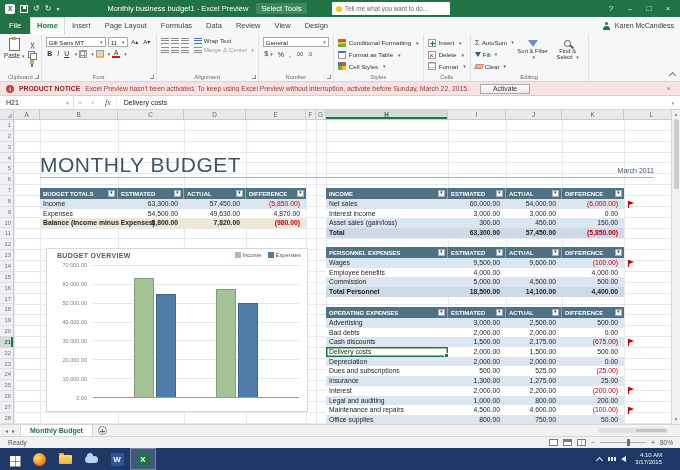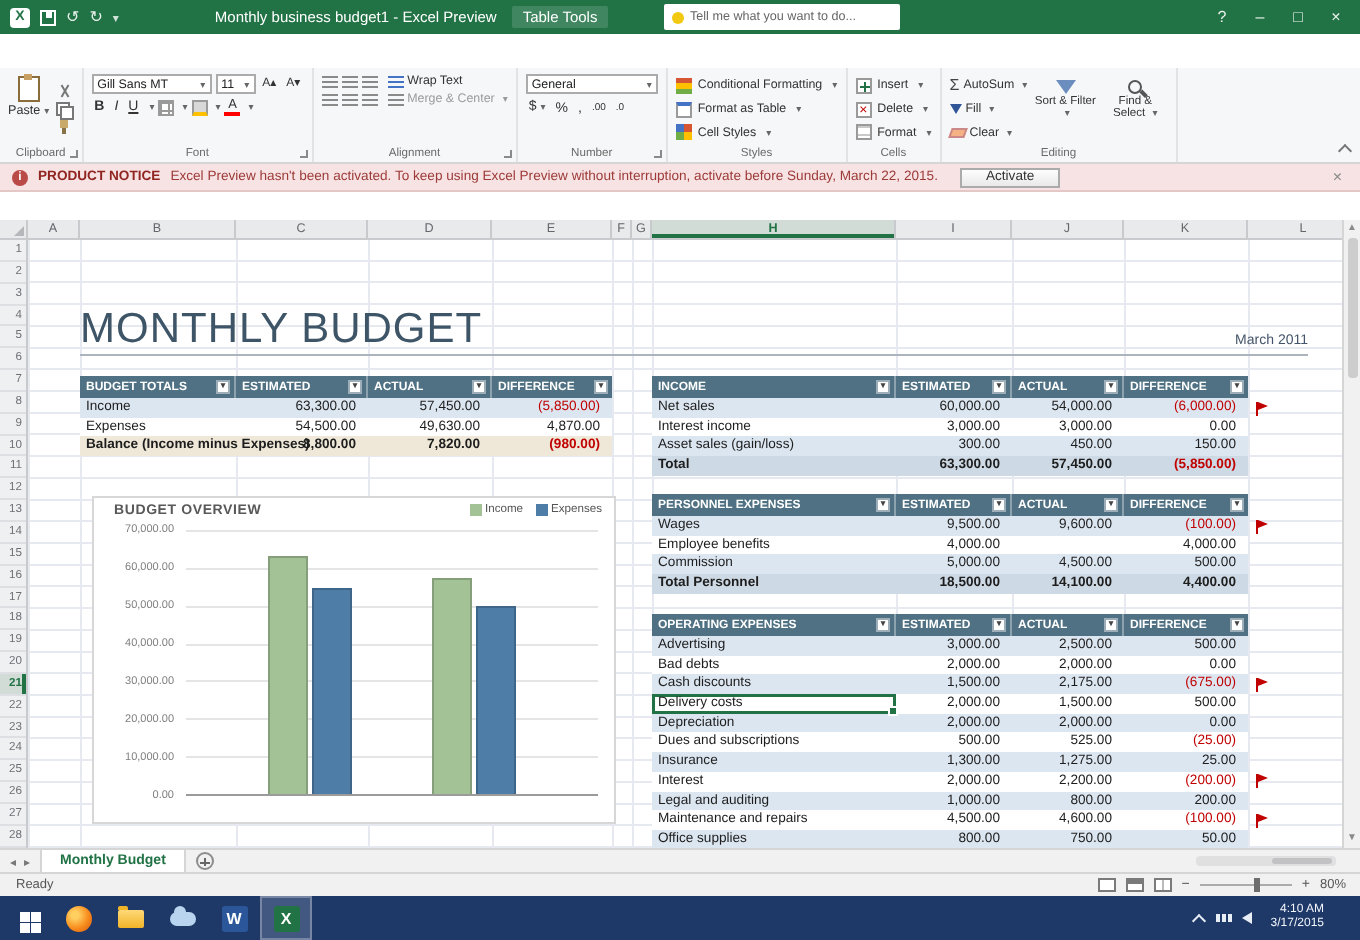--- a/index.html
+++ b/index.html
@@ -219,33 +219,50 @@
 
   <div class="titlebar">
     <div class="qat">
       <span class="app-ico">X</span>
       <span class="qat-save"></span>
       <span class="qat-glyph">↺</span>
       <span class="qat-glyph">↻</span>
       <span class="qat-drop">▾</span>
     </div>
     <div class="tb-title">Monthly business budget1 - Excel Preview</div>
-    <div class="tb-context">Table Tools</div>
+    <div class="tb-context">Select Tools</div>
     <div class="tellme">
       <span class="bulb"></span>
       <span class="tellme-text">Tell me what you want to do...</span>
     </div>
     <div class="win-ctrls">
       <span class="wbtn">?</span>
       <span class="wbtn">–</span>
       <span class="wbtn">□</span>
       <span class="wbtn">×</span>
     </div>
   </div>
 
+  <div class="tabrow">
+    <div class="ftab">File</div>
+    <div id="ribbon-tabs" style="display:flex;">
+        <div class="rtab active">Home</div>
+        <div class="rtab">Insert</div>
+        <div class="rtab">Page Layout</div>
+        <div class="rtab">Formulas</div>
+        <div class="rtab">Data</div>
+        <div class="rtab">Review</div>
+        <div class="rtab">View</div>
+        <div class="rtab">Design</div>
+      </div>
+    <div class="account">
+      <span class="person"></span>
+      <span class="account-name">Karen McCandless</span>
+    </div>
+  </div>
 
   <div class="ribbon">
 
     <div class="rb-group">
       <div class="bigbtn">
         <span class="clip-ico"></span>
         <span><span>Paste</span><span class="dd">▾</span></span>
       </div>
       <div class="mini-col">
         <span class="mini-ico ico-cut"></span>
@@ -398,20 +415,29 @@
   </div>
 
   <div class="notice">
     <span class="notice-ico">i</span>
     <span class="notice-badge">PRODUCT NOTICE</span>
     <span class="notice-msg">Excel Preview hasn't been activated. To keep using Excel Preview without interruption, activate before Sunday, March 22, 2015.</span>
     <span class="notice-btn">Activate</span>
     <span class="notice-close">×</span>
   </div>
 
+  <div class="fbar">
+    <div class="namebox">H21</div>
+    <div class="namebox-dd">▾</div>
+    <span class="fbar-btn">×</span>
+    <span class="fbar-btn">✓</span>
+    <span class="fx">fx</span>
+    <div class="fbar-content">Delivery costs</div>
+    <span class="fbar-dd">▾</span>
+  </div>
 
   <div class="colheads">
     <div class="corner"></div>
     <div id="col-headers" style="display:flex; flex:1;">
         <div class="col-h" style="width: 26px;">A</div>
         <div class="col-h" style="width: 78px;">B</div>
         <div class="col-h" style="width: 66px;">C</div>
         <div class="col-h" style="width: 62px;">D</div>
         <div class="col-h" style="width: 60px;">E</div>
         <div class="col-h" style="width: 10px;">F</div>

